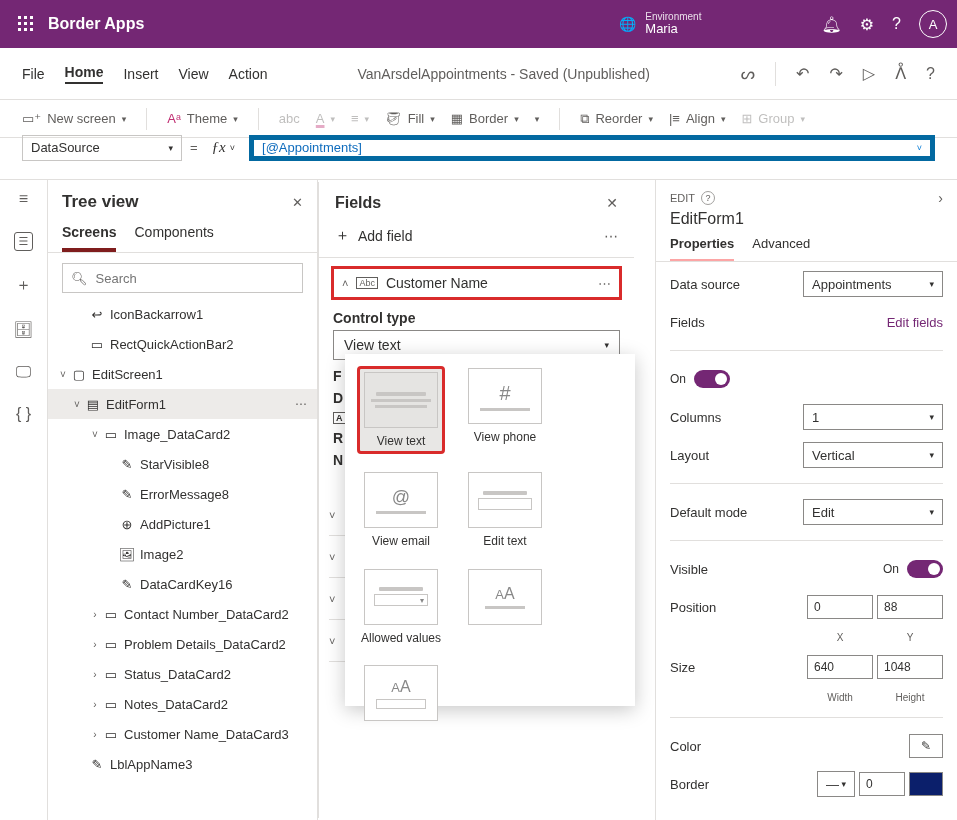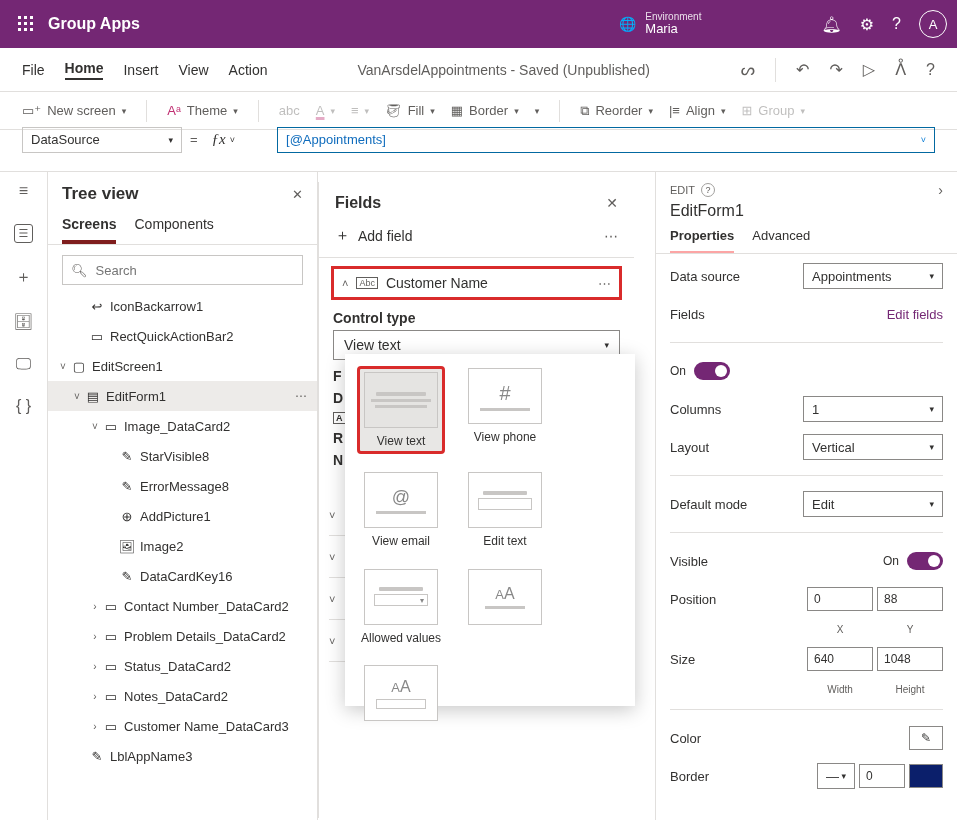--- a/index.html
+++ b/index.html
@@ -12,40 +12,40 @@
 .topbar-spacer { flex: 1; }
 .env { display:flex; align-items:center; gap:8px; margin-right: 120px; }
 .env-icon { font-size:14px; }
 .env-text .lbl { font-size:10px; opacity:.85; line-height:1.1; }
 .env-text .val { font-size:13px; line-height:1.1; }
 .topbar-right { display:flex; align-items:center; gap:18px; }
 .topbar-right .icon { font-size:16px; cursor:pointer; }
 .avatar { width:28px; height:28px; border-radius:50%; border:1px solid #fff; display:flex; align-items:center; justify-content:center; font-size:13px; }
 
 
-.menubar { height: 44px; border-bottom:1px solid #e1dfdd; display:flex; align-items:center; padding:0 22px; gap:20px; }
+.menubar { height: 52px; border-bottom:1px solid #e1dfdd; display:flex; align-items:center; padding:0 22px; gap:20px; }
 .menubar .item { font-size:14px; color:#323130; cursor:pointer; }
 .menubar .item.active { font-weight:600; border-bottom:2px solid #323130; padding-bottom:2px; }
 .menubar .doctitle { margin-left: 70px; font-size:14px; color:#605e5c; }
 .menubar .right-icons { margin-left:auto; display:flex; align-items:center; gap:20px; font-size:16px; color:#605e5c; }
 .menubar .divider { width:1px; height:24px; background:#e1dfdd; }
 
 
 .ribbon { height:38px; border-bottom:1px solid #e1dfdd; display:flex; align-items:center; padding:0 22px; gap:16px; color:#605e5c; font-size:13px; }
 .ribbon .rib-btn { display:flex; align-items:center; gap:6px; cursor:pointer; }
 .ribbon .vdiv { width:1px; height:22px; background:#e1dfdd; margin:0 4px; }
 .ribbon .faded { opacity:.4; }
 .chev { font-size:9px; }
 
 
 .formulabar { height:42px; border-bottom:1px solid #e1dfdd; display:flex; align-items:center; padding:4px 22px 26px; gap:8px; }
 .prop-select { width:160px; height:26px; border:1px solid #c8c6c4; display:flex; align-items:center; padding:0 8px; justify-content:space-between; cursor:pointer; }
 .eq { color:#605e5c; }
 .fx { font-style:italic; font-family:Georgia,serif; font-size:15px; padding:0 6px; display:flex; gap:4px; align-items:center; }
-.formula-input { flex:1; height:26px; border:1px solid #0369a1; padding:0 8px; display:flex; align-items:center; font-family:Consolas,monospace; font-size:13px; color:#0078d4; justify-content:space-between;margin-left:28px; }
+.formula-input { flex:1; height:26px; border:5px solid #0369a1; padding:0 8px; display:flex; align-items:center; font-family:Consolas,monospace; font-size:13px; color:#0078d4; justify-content:space-between; }
 .formula-input .val { color:#0f6cbd; }
 
 
 .main { display:flex; height: calc(820px - 48px - 44px - 38px - 42px); }
 
 
 .rail { width:48px; border-right:1px solid #e1dfdd; display:flex; flex-direction:column; align-items:center; padding-top:10px; gap:24px; color:#605e5c; }
 .rail .ricon { font-size:16px; cursor:pointer; }
 
 
@@ -131,21 +131,21 @@
           <rect x="12" y="0" width="3" height="3"></rect>
           <rect x="0" y="6" width="3" height="3"></rect>
           <rect x="6" y="6" width="3" height="3"></rect>
           <rect x="12" y="6" width="3" height="3"></rect>
           <rect x="0" y="12" width="3" height="3"></rect>
           <rect x="6" y="12" width="3" height="3"></rect>
           <rect x="12" y="12" width="3" height="3"></rect>
         </g>
       </svg>
   </div>
-  <div class="app-title">Group Apps</div>
+  <div class="app-title">Border Apps</div>
   <div class="topbar-spacer"></div>
   <div class="env">
     <span class="env-icon">🌐</span>
     <span class="env-text">
       <div class="lbl">Environment</div>
       <div class="val">Maria</div>
     </span>
   </div>
   <div class="topbar-right">
     <span class="icon">🔔︎</span>

